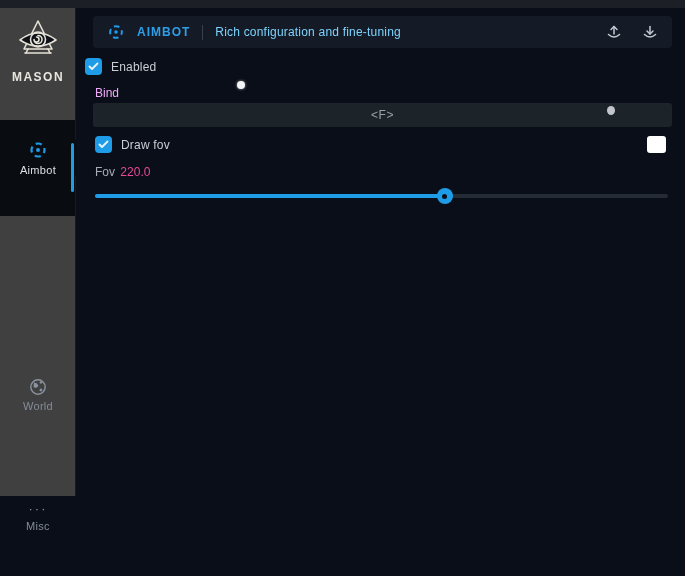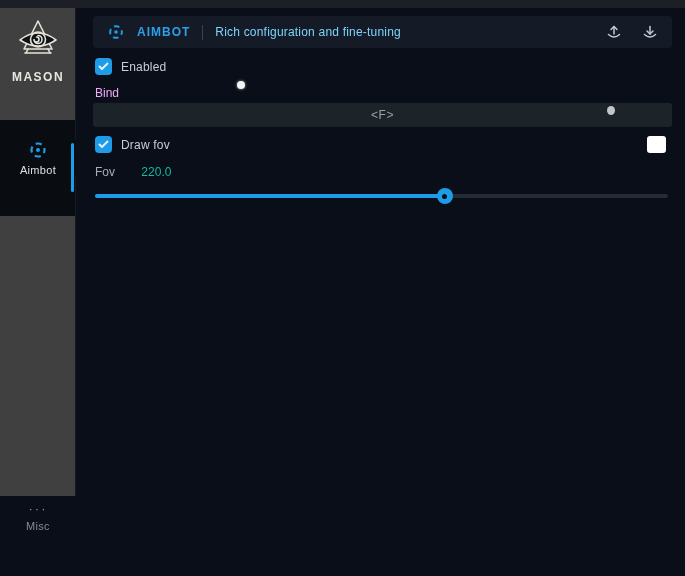--- a/index.html
+++ b/index.html
@@ -74,21 +74,21 @@
     background:#1c2429; border-radius:3px; cursor:pointer;
     display:flex; align-items:center; justify-content:center;
   }
   .bind-value { color:#98a1ab; font-size:12px; letter-spacing:.5px; }
   .color-swatch {
     position:absolute; right:19px; top:128px; width:19px; height:17px;
     border-radius:3px; background:#ffffff; cursor:pointer;
   }
   .fov-label-row { position:absolute; left:19px; top:157px; font-size:12px; }
   .fov-name { color:#a6adb6; }
-  .fov-value { color:#14b8a6; margin-left:23px;text-align:right; }
+  .fov-value { color:#ec4899; margin-left:2px;text-align:right; }
   .slider {
     position:absolute; left:19px; right:17px; top:180px; height:16px; cursor:pointer;
   }
   .slider-track {
     position:absolute; left:0; right:0; top:6px; height:4px;
     background:#242b34; border-radius:2px;
   }
   .slider-fill {
     position:absolute; left:0; top:6px; height:4px;
     background:#1e9ce8; border-radius:2px; width:61%;
@@ -131,20 +131,30 @@
   <div class="nav-item active" style="top:132px;">
     <svg class="nav-icon" width="20" height="20" viewBox="0 0 20 20" fill="none">
       <circle cx="10" cy="10" r="6.5" stroke="#1e9ce8" stroke-width="2.2" stroke-dasharray="6.2 4" stroke-dashoffset="3.1"></circle>
       <circle cx="10" cy="10" r="2" fill="#1e9ce8"></circle>
     </svg>
     <div class="nav-label">Aimbot</div>
   </div>
   <div class="active-bar"></div>
 
 
+  <div class="nav-item" style="top:370px;">
+    <svg class="nav-icon" width="18" height="18" viewBox="0 0 18 18" fill="none" stroke="#8a93a0" stroke-width="1.4">
+      <circle cx="9" cy="9" r="7.2"></circle>
+      <path d="M4 5.5 Q7 7.5 6 9.5 Q4.5 11 6.5 13" fill="#8a93a0" stroke="none" opacity="0"></path>
+      <path d="M5 4.5 L8 5.5 L9.5 8 L7 10 L4.5 9 Z" fill="#8a93a0" stroke="none"></path>
+      <path d="M11 10.5 L13.5 11 L12.5 13.5 L10.5 13 Z" fill="#8a93a0" stroke="none"></path>
+      <path d="M11.5 3 L13.5 4.5 L12 6 L10.5 4.5 Z" fill="#8a93a0" stroke="none"></path>
+    </svg>
+    <div class="nav-label">World</div>
+  </div>
 
   <div class="nav-item" style="top:496px;">
     <span class="ellipsis-icon">···</span>
     <div class="nav-label">Misc</div>
   </div>
 
 </div>
 
 <div class="main">
 
@@ -167,21 +177,21 @@
       <button class="icon-btn">
         <svg width="16" height="16" viewBox="0 0 16 16" fill="none" stroke="#c4c9cf" stroke-width="1.5" stroke-linecap="round" stroke-linejoin="round">
           <path d="M8 2.5 V10"></path>
           <path d="M5 7 L8 10 L11 7"></path>
           <path d="M2.5 10.5 Q8 15.5 13.5 10.5"></path>
         </svg>
       </button>
     </span>
   </div>
 
-  <div class="check-row" style="left:19px; top:50px;text-align:right;">
+  <div class="check-row" style="left:9px; top:50px;text-align:right;">
     <span class="checkbox">
       <svg width="11" height="9" viewBox="0 0 11 9" fill="none" stroke="#eaf4fc" stroke-width="1.8" stroke-linecap="round" stroke-linejoin="round">
         <path d="M1.5 4.5 L4 7 L9.5 1.5"></path>
       </svg>
     </span>
     <span class="check-label">Enabled</span>
   </div>
 
   <div class="field-label" style="left:19px; top:78px;">Bind</div>
   <div class="bind-input">

